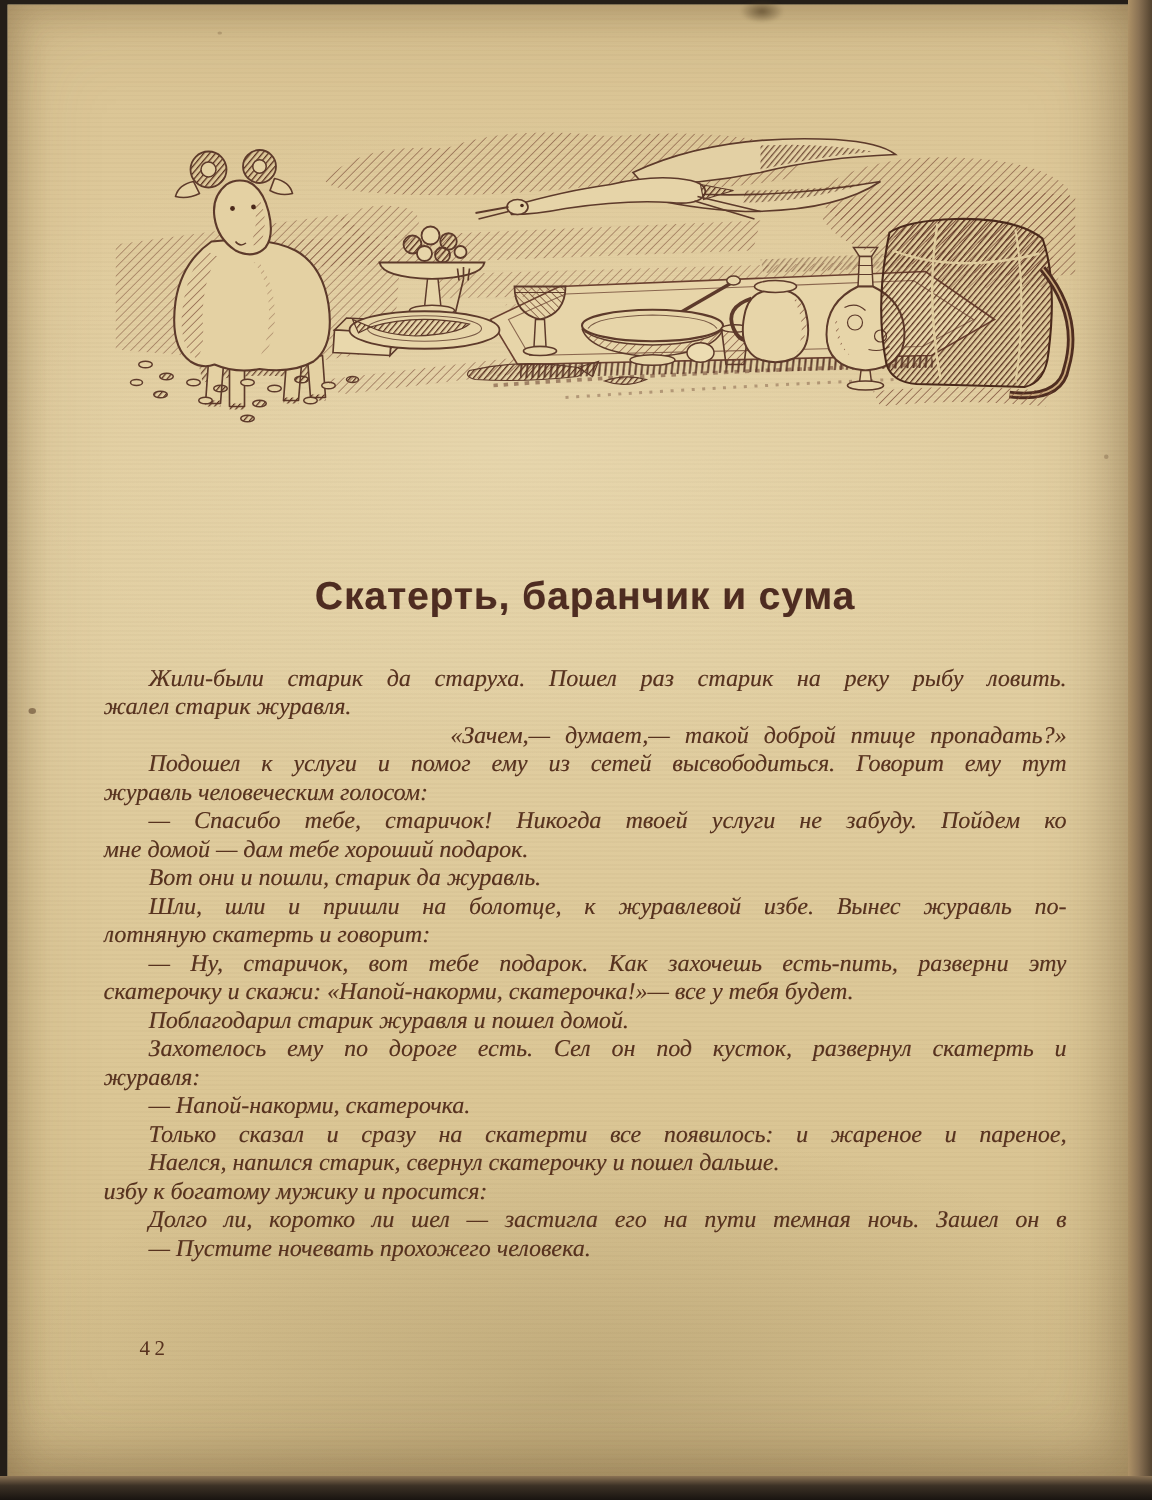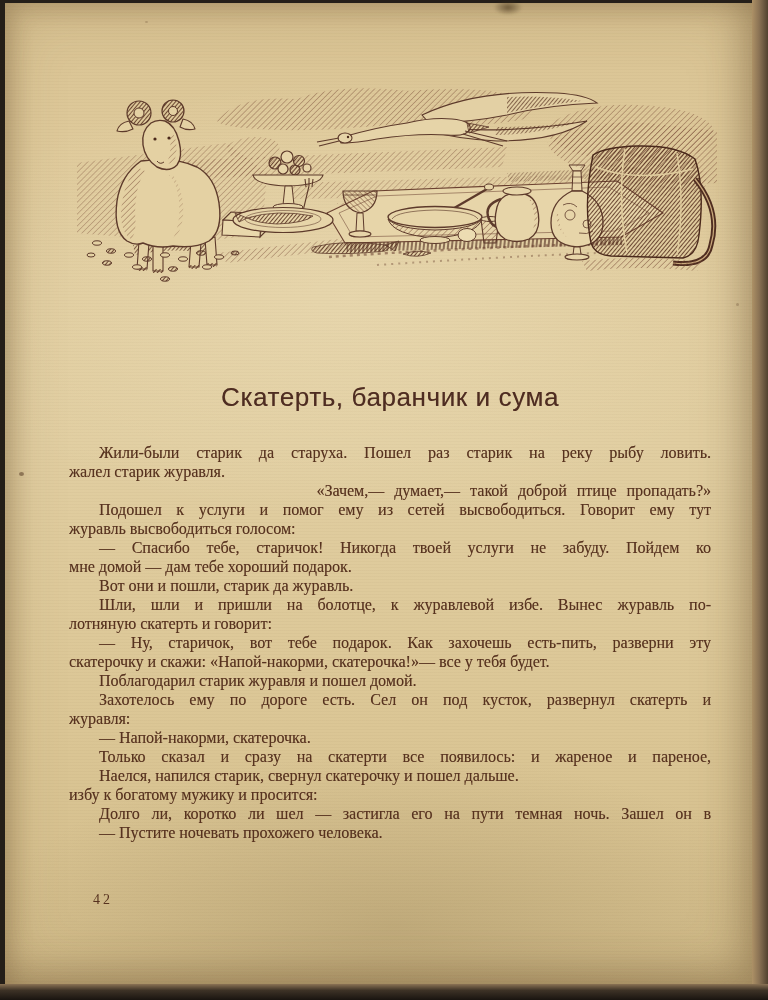--- a/index.html
+++ b/index.html
@@ -25,29 +25,29 @@
     background:linear-gradient(180deg,#8a7254 0,#3d3226 40%,#191410 100%);}
   .stain{position:absolute;left:487px;top:-4px;width:32px;height:17px;border-radius:50%;
     background:radial-gradient(ellipse at center, rgba(70,52,26,.65), rgba(70,52,26,0) 65%);
     filter:blur(1px);}
   .speck{position:absolute;border-radius:50%;background:rgba(88,60,38,.55);}
 
   .illustration{position:absolute;left:72px;top:80px;width:640px;height:200px;}
 
   .title{
     position:absolute;left:64px;top:379px;width:642px;text-align:center;
-    font-family:"Liberation Sans",sans-serif;font-weight:400;font-size:26px;
+    font-family:"Liberation Sans",sans-serif;font-weight:700;font-size:26px;
     letter-spacing:.6px;color:#4e2c21;
     text-shadow:.3px .3px .4px rgba(78,44,33,.45);
   }
 
   .story{
     position:absolute;left:64px;top:440px;width:642px;
     font-family:"Liberation Serif",serif;font-size:16px;line-height:19px;
-    color:#57321f;text-shadow:.25px .25px .35px rgba(87,50,31,.45);
+    color:#57321f;text-shadow:.25px .25px .35px rgba(87,50,31,.45);font-style:italic;
   }
   .para{margin:0;}
   .line{white-space:normal;overflow:hidden;}
   .line.indent{text-indent:30px;}
   .line.full{text-align:justify;text-align-last:justify;}
   .line.wide{word-spacing:6px;text-align:right;}
 
   .page-number{
     position:absolute;left:66px;top:889px;
     font-family:"Liberation Serif",serif;font-size:14px;letter-spacing:3px;color:#57321f;margin-left:22px;
@@ -242,21 +242,21 @@
     <div class="story">
         <div class="para">
           <div class="line indent full">Жили-были старик да старуха. Пошел раз старик на реку рыбу ловить.</div>
           <div class="line">жалел старик журавля.</div>
         </div>
         <div class="para">
           <div class="line indent wide">«Зачем,— думает,— такой доброй птице пропадать?»</div>
         </div>
         <div class="para">
           <div class="line indent full">Подошел к услуги и помог ему из сетей высвободиться. Говорит ему тут</div>
-          <div class="line">журавль высвободиться голосом:</div>
+          <div class="line">журавль человеческим голосом:</div>
         </div>
         <div class="para">
           <div class="line indent full">— Спасибо тебе, старичок! Никогда твоей услуги не забуду. Пойдем ко</div>
           <div class="line">мне домой — дам тебе хороший подарок.</div>
         </div>
         <div class="para">
           <div class="line indent">Вот они и пошли, старик да журавль.</div>
         </div>
         <div class="para">
           <div class="line indent full">Шли, шли и пришли на болотце, к журавлевой избе. Вынес журавль по-</div>

